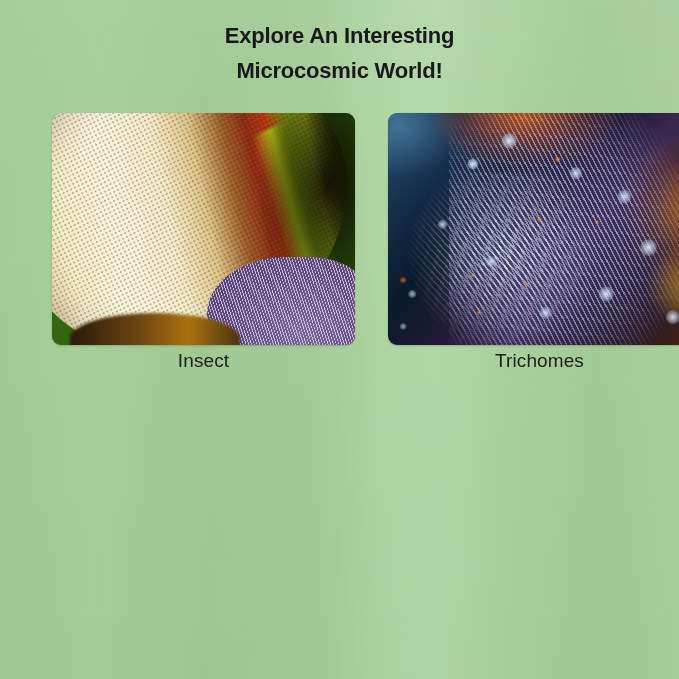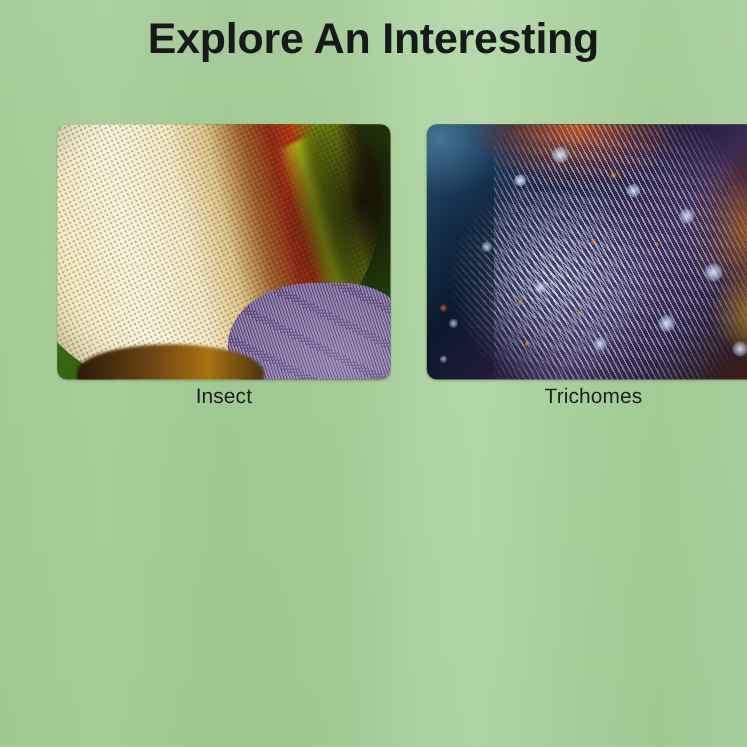--- a/index.html
+++ b/index.html
@@ -39,21 +39,21 @@
     pointer-events: none;
   }
 
   .headline {
     position: absolute;
     top: 18px;
     left: 0;
     width: 679px;
     text-align: center;
     color: #17191b;
-    font-size: 39px;
+    font-size: 22px;
     line-height: 35px;
     font-weight: bold;
     letter-spacing: -0.2px;
     z-index: 5;
   }
   .headline .l2 { display: block; }
 
   .grid {
     position: absolute;
     top: 113px;
@@ -396,20 +396,21 @@
       linear-gradient(200deg, rgba(255,255,255,0.05) 0%, rgba(0,0,0,0) 40%);
   }
 </style>
 </head>
 <body>
 
 <div class="page">
 
   <div class="headline">
     <span>Explore An Interesting</span>
+    <span class="l2">Microcosmic World!</span>
   </div>
 
   <div class="grid">
 
     <div class="cell">
       <div class="thumb insect">
         <div class="bokeh"></div>
         <div class="dome"></div>
         <div class="facets"></div>
         <div class="greenstripe"></div>

